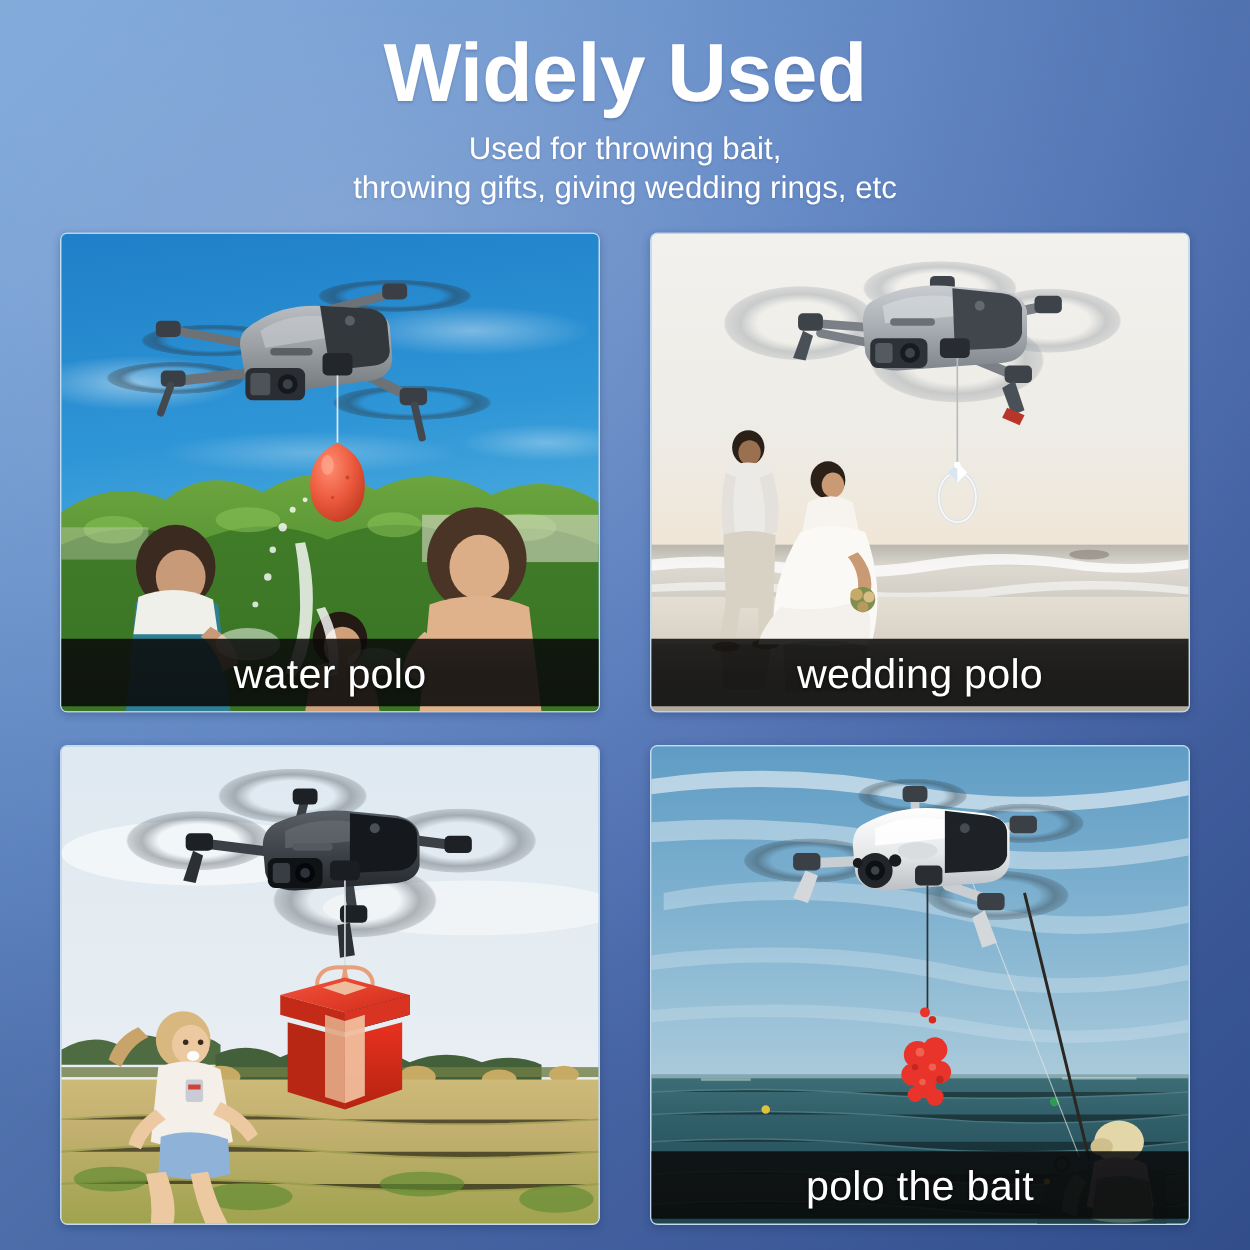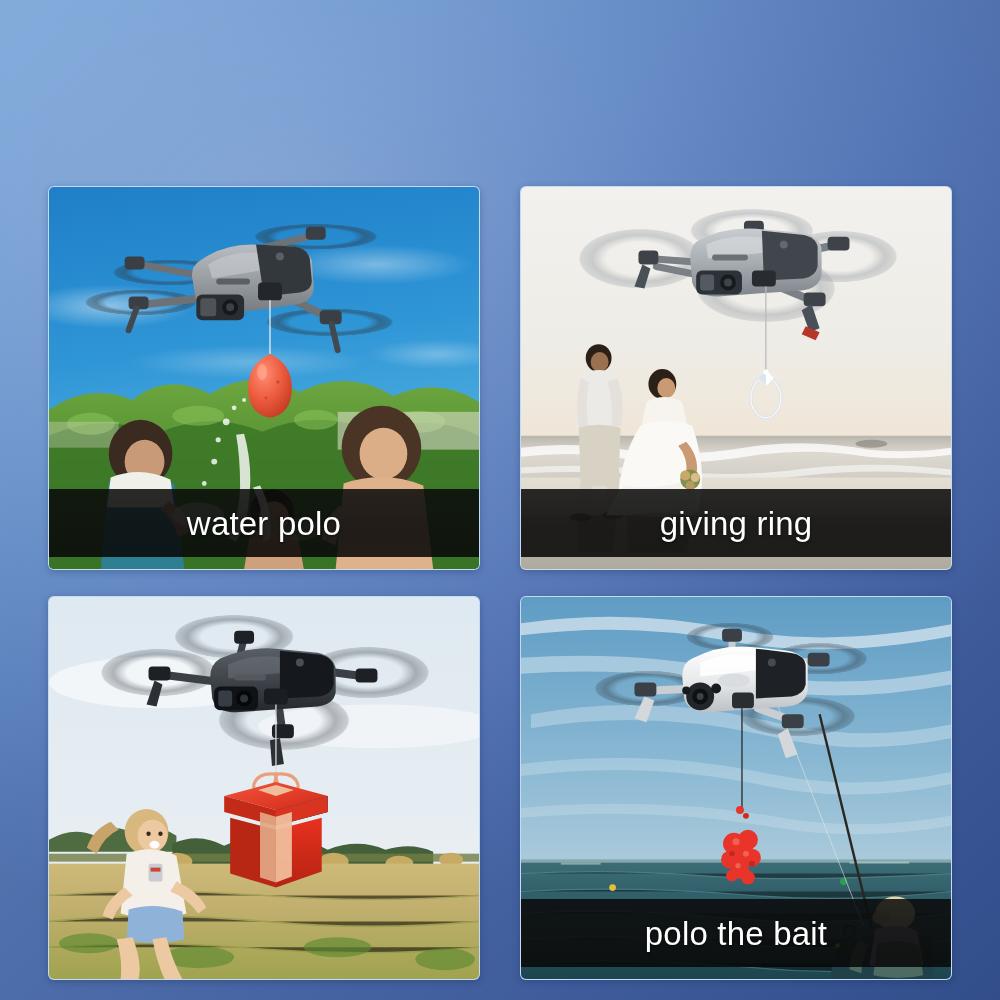--- a/index.html
+++ b/index.html
@@ -75,22 +75,22 @@
     position: relative;
     overflow: hidden;
     border-radius: 6px;
     border: 1px solid rgba(228,238,250,0.55);
     box-shadow: 0 2px 7px rgba(16,38,80,0.30);
     background: #9ec4e4;
   }
   .scene { position: absolute; inset: 0; width: 100%; height: 100%; display: block; }
   .caption-bar {
     position: absolute;
-    left: 0; right: 0; bottom: 12px;
-    height: 68px;
+    left: 0; right: 0; bottom: 4px;
+    height: 54px;
     background: linear-gradient(180deg,
        rgba(10,10,10,0.86) 0%,
        rgba(12,12,12,0.90) 55%,
        rgba(8,8,8,0.88) 100%);
     display: flex;
     align-items: center;
     justify-content: center;
   }
   .caption-text {
     color: #ffffff;
@@ -99,20 +99,27 @@
     line-height: 1;
     letter-spacing: 0.2px;
     text-shadow: 0 1px 3px rgba(0,0,0,0.55);
   }
 </style>
 </head>
 <body>
 
 <div class="poster">
 
+  <div class="header">
+    <div class="title">Widely Used</div>
+    <div class="subtitle">
+      <span class="sl">Used for throwing bait,</span>
+      <span class="sl">throwing gifts, giving wedding rings, etc</span>
+    </div>
+  </div>
 
   <div class="grid">
 
     <div class="tile">
       <svg class="scene" viewBox="0 0 432 384" preserveAspectRatio="xMidYMid slice">
         <defs>
           <linearGradient id="t1sky" x1="0" y1="0" x2="0.15" y2="1">
             <stop offset="0%" stop-color="#1f7fc8"></stop>
             <stop offset="45%" stop-color="#2e95d6"></stop>
             <stop offset="100%" stop-color="#63bde4"></stop>
@@ -365,21 +372,21 @@
         <g>
           <ellipse cx="246" cy="212" rx="15" ry="20" fill="none" stroke="#dfe3e7" stroke-width="3.4"></ellipse>
           <ellipse cx="246" cy="212" rx="15" ry="20" fill="none" stroke="#ffffff" stroke-width="1.2" opacity="0.8"></ellipse>
           <path d="M238 192 l8 -8 l8 8 l-8 8 Z" fill="#ffffff"></path>
           <path d="M238 192 l8 -8 l0 16 Z" fill="#d9e6f0"></path>
           <circle cx="246" cy="186" r="2.6" fill="#ffffff"></circle>
         </g>
       </svg>
 
       <div class="caption-bar">
-        <span class="caption-text">giving ring</span>
+        <span class="caption-text">wedding polo</span>
       </div>
     </div>
 
     <div class="tile">
       <svg class="scene" viewBox="0 0 432 384" preserveAspectRatio="xMidYMid slice">
         <defs>
           <linearGradient id="t3sky" x1="0" y1="0" x2="0" y2="1">
             <stop offset="0%" stop-color="#dfe9f1"></stop>
             <stop offset="55%" stop-color="#e6edf2"></stop>
             <stop offset="100%" stop-color="#eef1f2"></stop>

